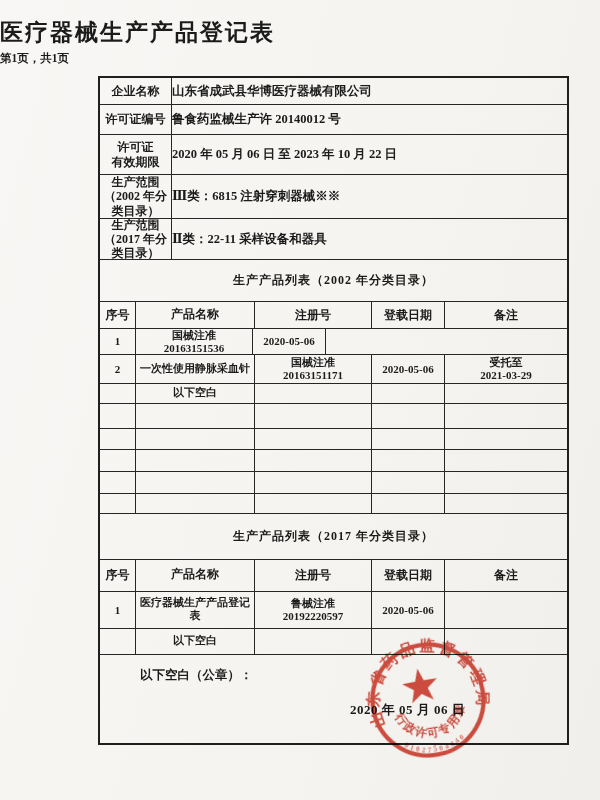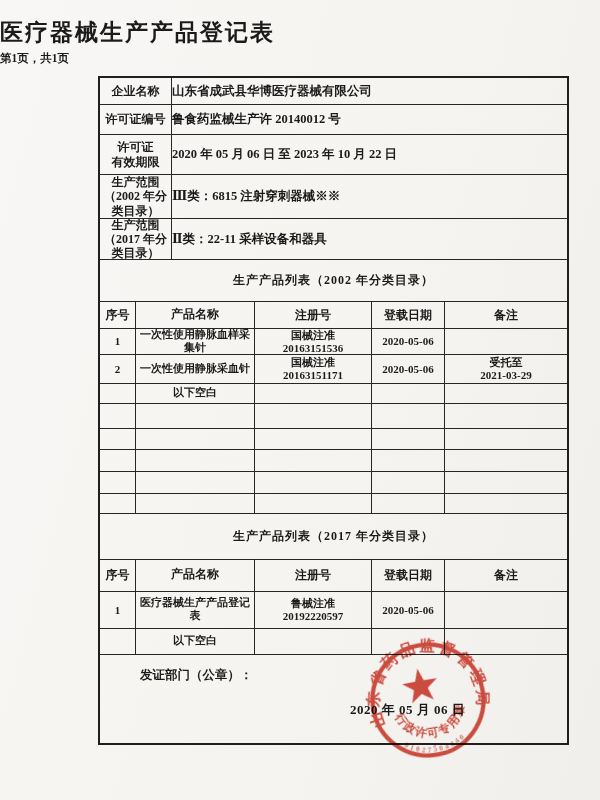--- a/index.html
+++ b/index.html
@@ -92,22 +92,20 @@
     </div>
     <div class="row head h27">
       <div class="cell c1">序号</div>
       <div class="cell c2">产品名称</div>
       <div class="cell c3">注册号</div>
       <div class="cell c4">登载日期</div>
       <div class="cell c5">备注</div>
     </div>
     <div class="row h26">
       <div class="cell c1">1</div>
-      <div class="cell c2">一次性使用静脉血样采
-集针</div>
       <div class="cell c3">国械注准
 20163151536</div>
       <div class="cell c4">2020-05-06</div>
       <div class="cell c5"></div>
     </div>
     <div class="row h29">
       <div class="cell c1">2</div>
       <div class="cell c2">一次性使用静脉采血针</div>
       <div class="cell c3">国械注准
 20163151171</div>
@@ -178,21 +176,21 @@
     </div>
     <div class="row h26">
       <div class="cell c1"></div>
       <div class="cell c2">以下空白</div>
       <div class="cell c3"></div>
       <div class="cell c4"></div>
       <div class="cell c5"></div>
     </div>
 
     <div class="row footer">
-      <div class="issuer">发证部门（公章）：</div>
+      <div class="issuer">以下空白（公章）：</div>
       <div class="issue-date">2020 年 05 月 06 日</div>
     </div>
   </div>
 
   <svg class="stamp" viewBox="0 0 150 150" aria-hidden="true">
     <defs>
       <path id="arcTop" d="M 29.9,91.4 A 48,48 0 1 1 120.1,91.4" fill="none"></path>
       <path id="arcInner" d="M 40.4,84.9 A 36,36 0 0 0 109.6,84.9" fill="none"></path>
       <path id="arcCode" d="M 27.4,93.3 A 51,51 0 0 0 122.6,93.3" fill="none"></path>
     </defs>

